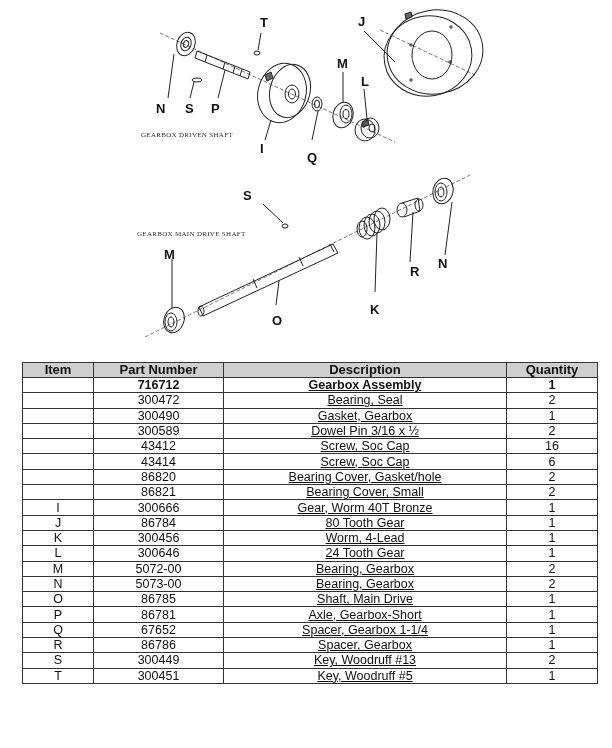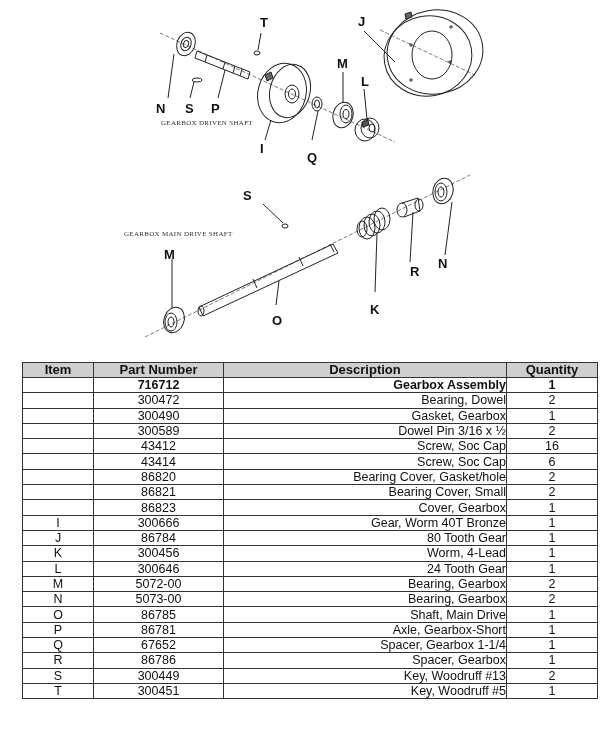--- a/index.html
+++ b/index.html
@@ -4,21 +4,21 @@
 <style>
   html,body{margin:0;padding:0;background:#fff;}
   body{width:612px;height:748px;position:relative;overflow:hidden;font-family:"Liberation Sans",sans-serif;color:#111;}
   .diagram{position:absolute;left:0;top:0;width:612px;height:355px;}
   .callout{position:absolute;font-family:"Liberation Sans",sans-serif;font-weight:bold;font-size:13px;color:#111;}
   .caption{position:absolute;font-family:"Liberation Serif",serif;font-size:7px;letter-spacing:0.3px;color:#333;}
   table.parts{position:absolute;left:22px;top:362px;width:575px;border-collapse:collapse;table-layout:fixed;font-size:12.5px;}
   table.parts th,table.parts td{border:1px solid #333;padding:0;height:14.3px;line-height:14px;white-space:nowrap;overflow:hidden;}
   table.parts th{background:#cfcfcf;font-weight:bold;font-size:13px;height:14px;}
   td.c{text-align:center;}
-  td.l{text-align:right;padding-left:4px;}
+  td.l{text-align:center;padding-left:4px;text-decoration:underline;}
   tr.bold td{font-weight:bold;}
 </style>
 </head>
 <body>
 
 <div class="diagram">
   <svg width="612" height="355" viewBox="0 0 612 355" style="position:absolute;left:0;top:0;">
     <g fill="none" stroke="#222" stroke-width="1">
 
       <line x1="160" y1="33" x2="395" y2="142" stroke-dasharray="4,2" stroke-width="0.6"></line>
@@ -114,24 +114,24 @@
 
   <span class="callout" style="left:260px;top:15px;">T</span>
   <span class="callout" style="left:358px;top:14px;">J</span>
   <span class="callout" style="left:337px;top:56px;">M</span>
   <span class="callout" style="left:361px;top:74px;">L</span>
   <span class="callout" style="left:156px;top:101px;">N</span>
   <span class="callout" style="left:185px;top:101px;">S</span>
   <span class="callout" style="left:211px;top:101px;">P</span>
   <span class="callout" style="left:260px;top:141px;">I</span>
   <span class="callout" style="left:307px;top:150px;">Q</span>
-  <span class="caption" style="left:141px;top:119px;margin-left:20px;">GEARBOX DRIVEN SHAFT</span>
+  <span class="caption" style="left:141px;top:131px;">GEARBOX DRIVEN SHAFT</span>
 
   <span class="callout" style="left:243px;top:188px;">S</span>
-  <span class="caption" style="left:124px;top:230px;">GEARBOX MAIN DRIVE SHAFT</span>
+  <span class="caption" style="left:137px;top:230px;">GEARBOX MAIN DRIVE SHAFT</span>
   <span class="callout" style="left:164px;top:247px;">M</span>
   <span class="callout" style="left:438px;top:256px;">N</span>
   <span class="callout" style="left:410px;top:264px;">R</span>
   <span class="callout" style="left:370px;top:302px;">K</span>
   <span class="callout" style="left:272px;top:313px;">O</span>
 </div>
 
 <table class="parts">
   <colgroup>
     <col style="width:71px">
@@ -150,21 +150,21 @@
   <tbody id="rows">
       <tr class="bold">
         <td class="c"></td>
         <td class="c">716712</td>
         <td class="l">Gearbox Assembly</td>
         <td class="c">1</td>
       </tr>
       <tr>
         <td class="c"></td>
         <td class="c">300472</td>
-        <td class="l">Bearing, Dowel</td>
+        <td class="l">Bearing, Seal</td>
         <td class="c">2</td>
       </tr>
       <tr>
         <td class="c"></td>
         <td class="c">300490</td>
         <td class="l">Gasket, Gearbox</td>
         <td class="c">1</td>
       </tr>
       <tr>
         <td class="c"></td>
@@ -190,26 +190,20 @@
         <td class="l">Bearing Cover, Gasket/hole</td>
         <td class="c">2</td>
       </tr>
       <tr>
         <td class="c"></td>
         <td class="c">86821</td>
         <td class="l">Bearing Cover, Small</td>
         <td class="c">2</td>
       </tr>
       <tr>
-        <td class="c"></td>
-        <td class="c">86823</td>
-        <td class="l">Cover, Gearbox</td>
-        <td class="c">1</td>
-      </tr>
-      <tr>
         <td class="c">I</td>
         <td class="c">300666</td>
         <td class="l">Gear, Worm 40T Bronze</td>
         <td class="c">1</td>
       </tr>
       <tr>
         <td class="c">J</td>
         <td class="c">86784</td>
         <td class="l">80 Tooth Gear</td>
         <td class="c">1</td>

